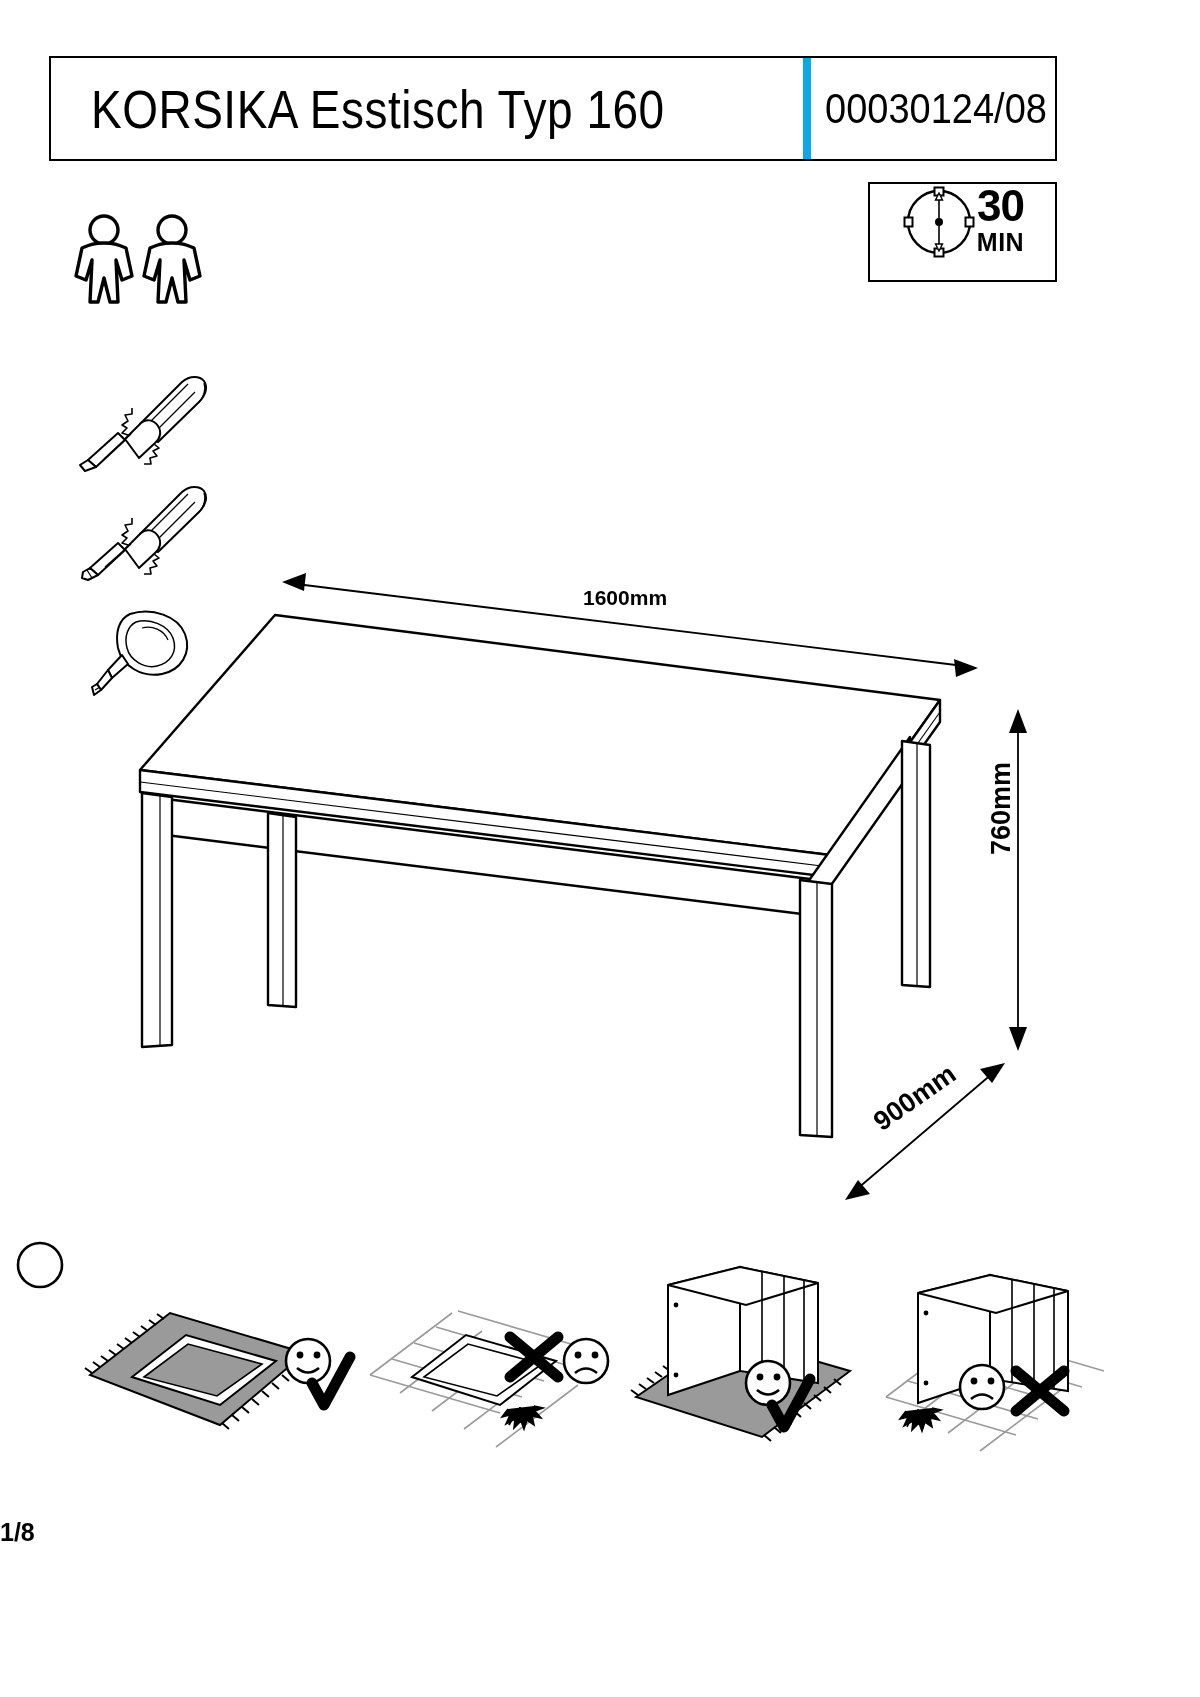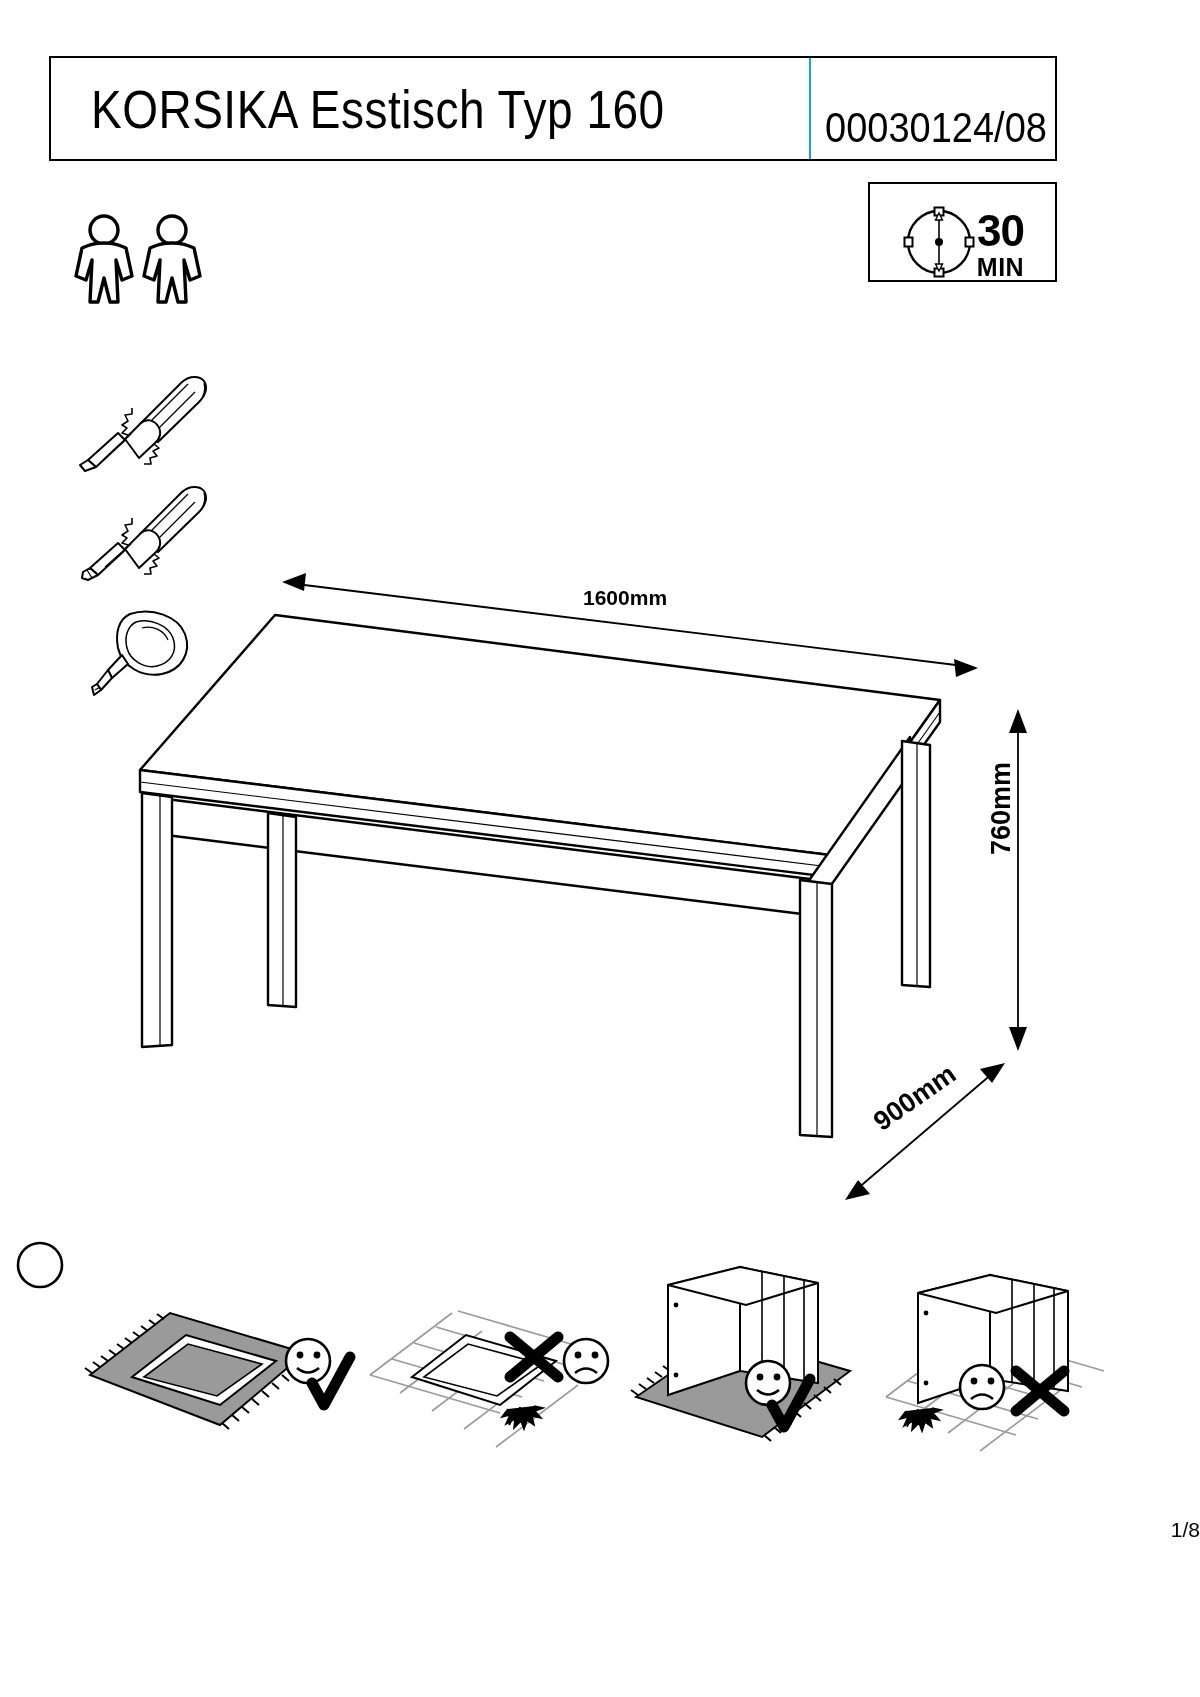--- a/index.html
+++ b/index.html
@@ -12,38 +12,38 @@
   }
   .sheet{position:absolute;inset:0;}
 
   
   .titlebar{
     position:absolute;left:49px;top:56px;width:1008px;height:105px;
     border:2px solid #000;box-sizing:border-box;display:flex;
   }
   .title-cell{
     flex:0 0 760px;display:flex;align-items:center;
-    border-right:2px solid #0ea5e9;box-sizing:border-box;text-align:center;
+    border-right:8px solid #0ea5e9;box-sizing:border-box;text-align:center;
   }
   .title-text{
     font-size:46px;font-weight:400;letter-spacing:0.5px;
     padding-left:40px;white-space:nowrap;
     transform:scaleY(1.18);transform-origin:left center;
   }
-  .artno-cell{flex:1;display:flex;align-items:flex-start;margin-top:48px;}
+  .artno-cell{flex:1;display:flex;align-items:center;}
   .artno-text{
     font-size:38px;padding-left:14px;white-space:nowrap;
     transform:scaleY(1.14);transform-origin:left center;
   }
 
   
   .timebox{
     position:absolute;left:868px;top:182px;width:189px;height:100px;
     border:2px solid #000;box-sizing:border-box;
-    display:flex;align-items:flex-end;justify-content:center;
+    display:flex;align-items:flex-start;justify-content:center;
   }
   .clock{position:relative;width:76px;height:76px;}
   .clock svg{display:block;}
   .time-labels{display:flex;flex-direction:column;align-items:center;line-height:1;}
   .time-value{font-size:44px;font-weight:bold;letter-spacing:-1px;}
   .time-unit{font-size:25px;font-weight:bold;letter-spacing:0.5px;margin-top:2px;}
 
   
   .people{position:absolute;left:72px;top:212px;width:140px;height:130px;}
   .tool-sd1{position:absolute;left:78px;top:372px;width:130px;height:100px;}
@@ -58,22 +58,23 @@
   .dim-760{left:986px;top:855px;font-size:27px;
     transform:rotate(-90deg);transform-origin:left top;}
   .dim-900{left:868px;top:1112px;font-size:27px;
     transform:rotate(-35deg);transform-origin:left top;}
 
   
   .panels{position:absolute;left:40px;top:1265px;width:1120px;height:200px;}
 
   
   .pageno{
-    position:absolute;left:0;right:0;top:1518px;text-align:right;
-    font-size:21px;
+    position:absolute;left:0;right:0;top:1518px;text-align:left;
+    font-size:25px;
+    font-weight:bold;
   }
 
   svg{overflow:visible;}
 </style>
 </head>
 <body>
 
 <div class="sheet">
 
   <div class="titlebar">

